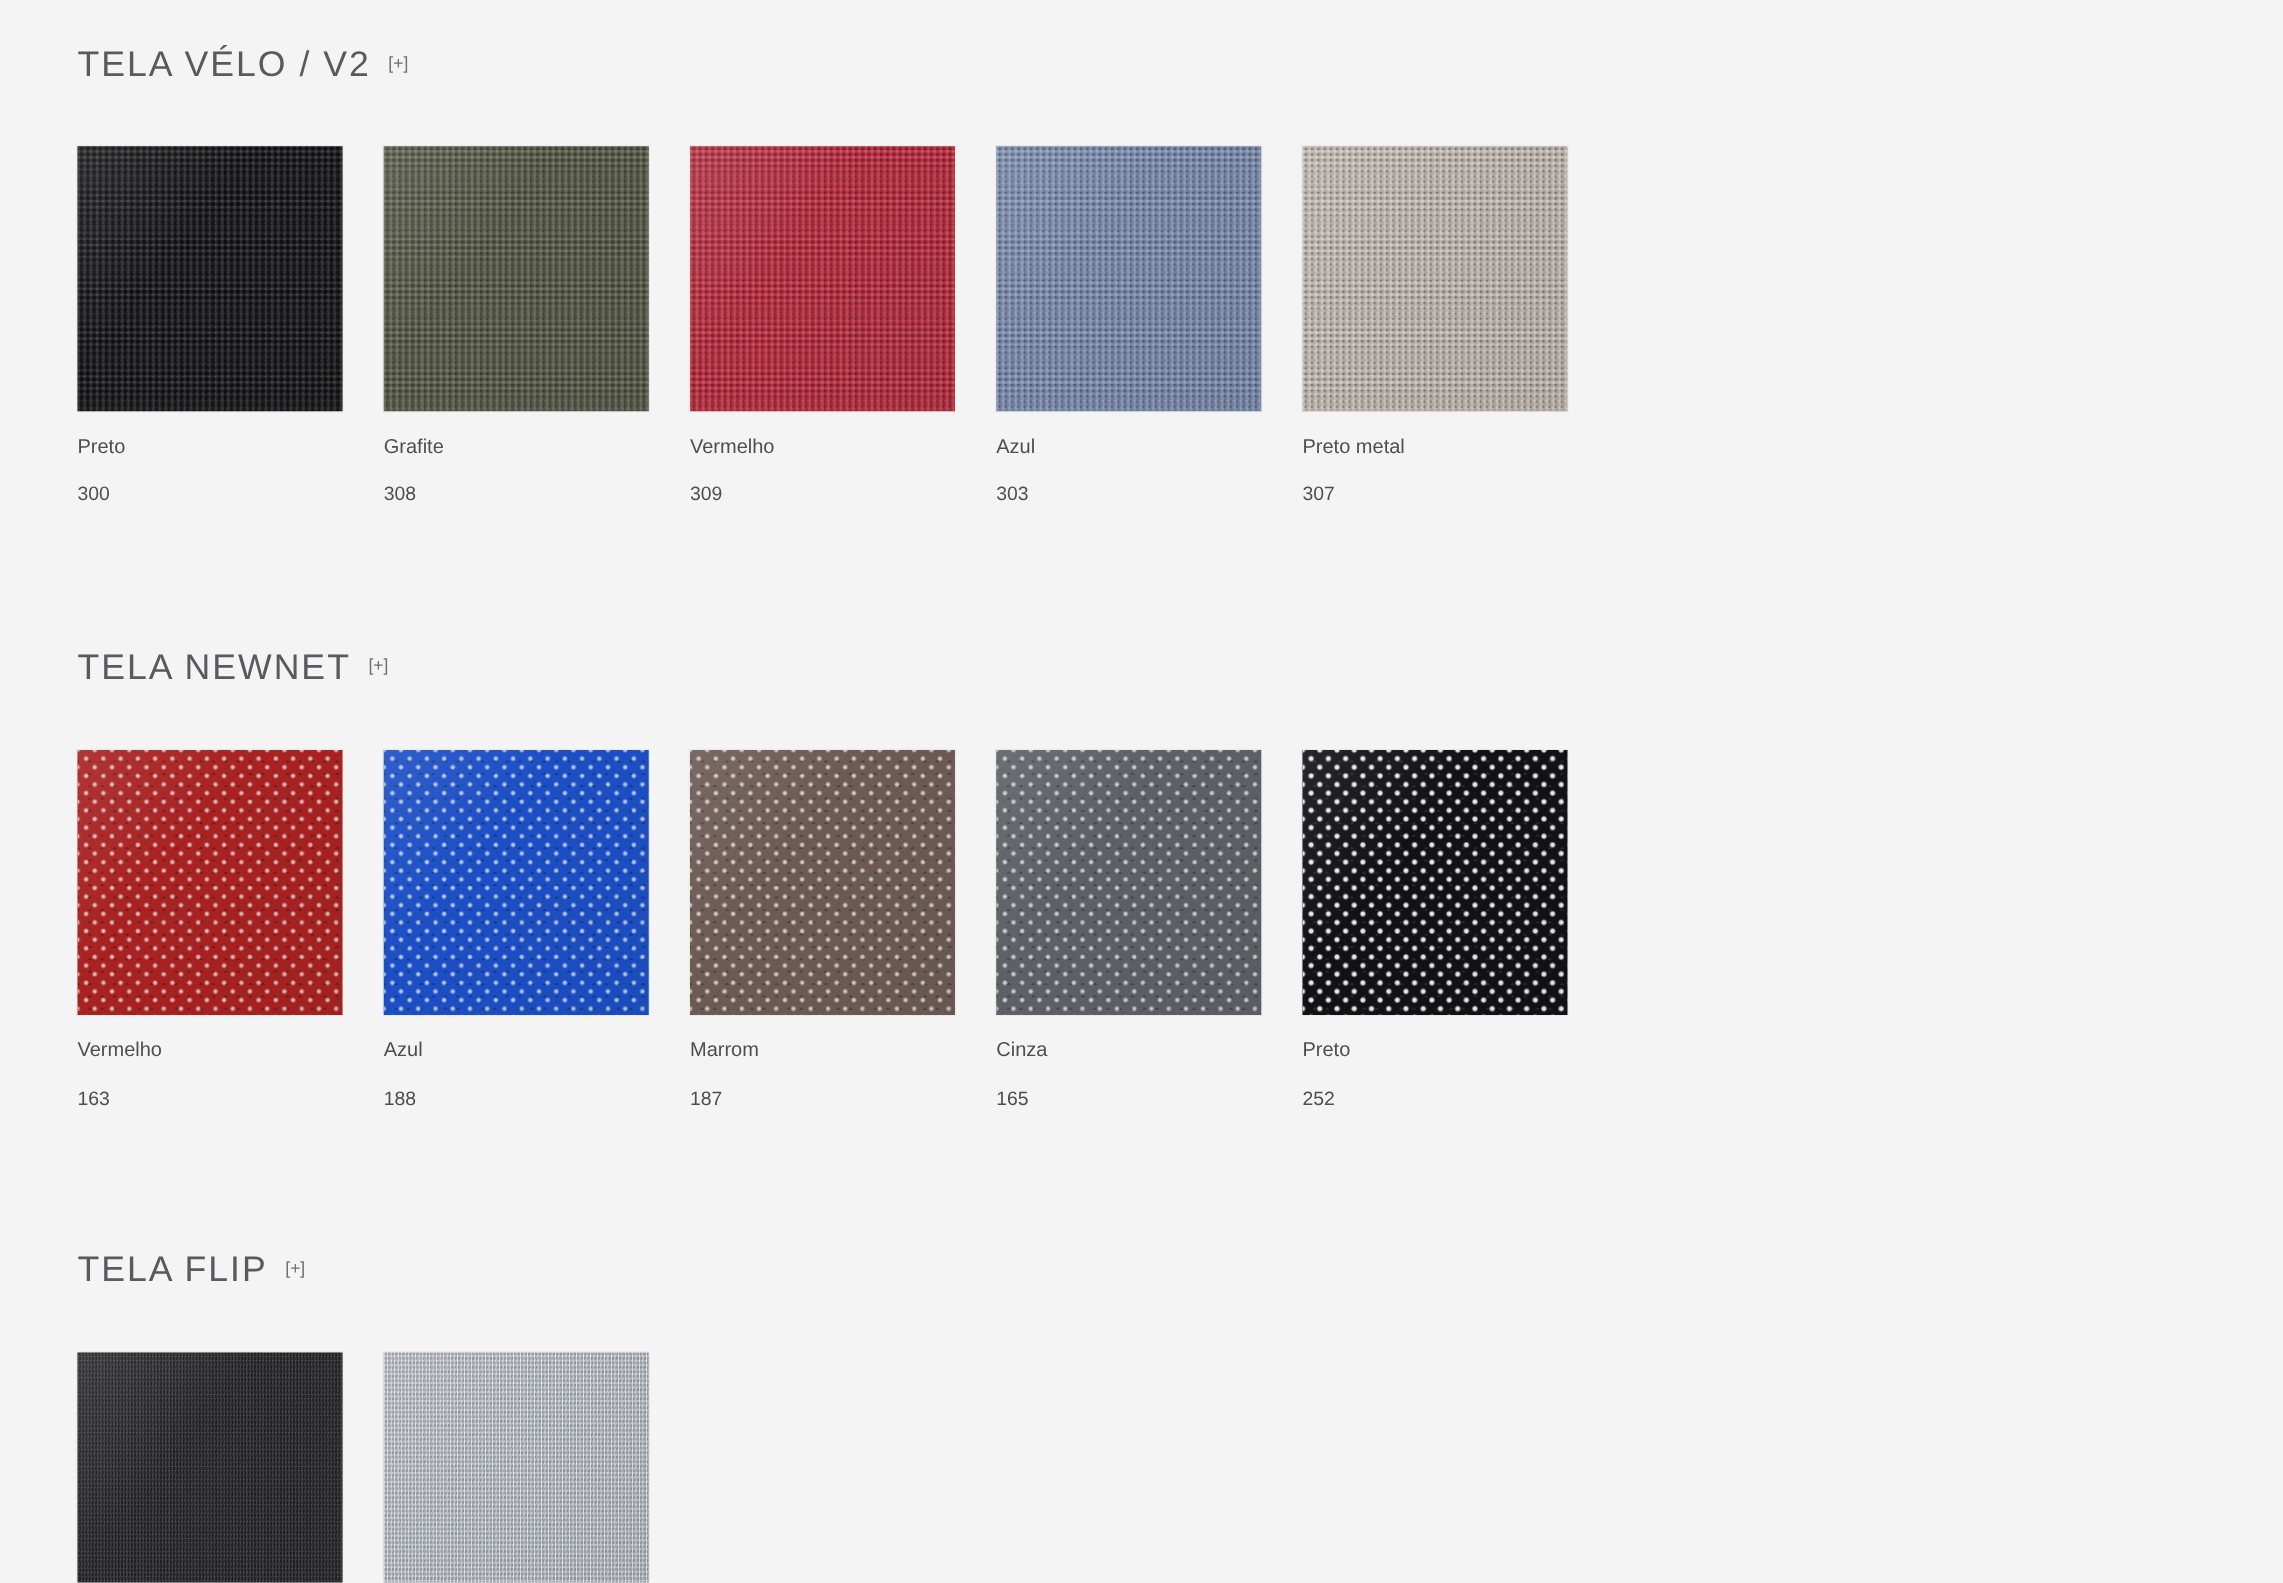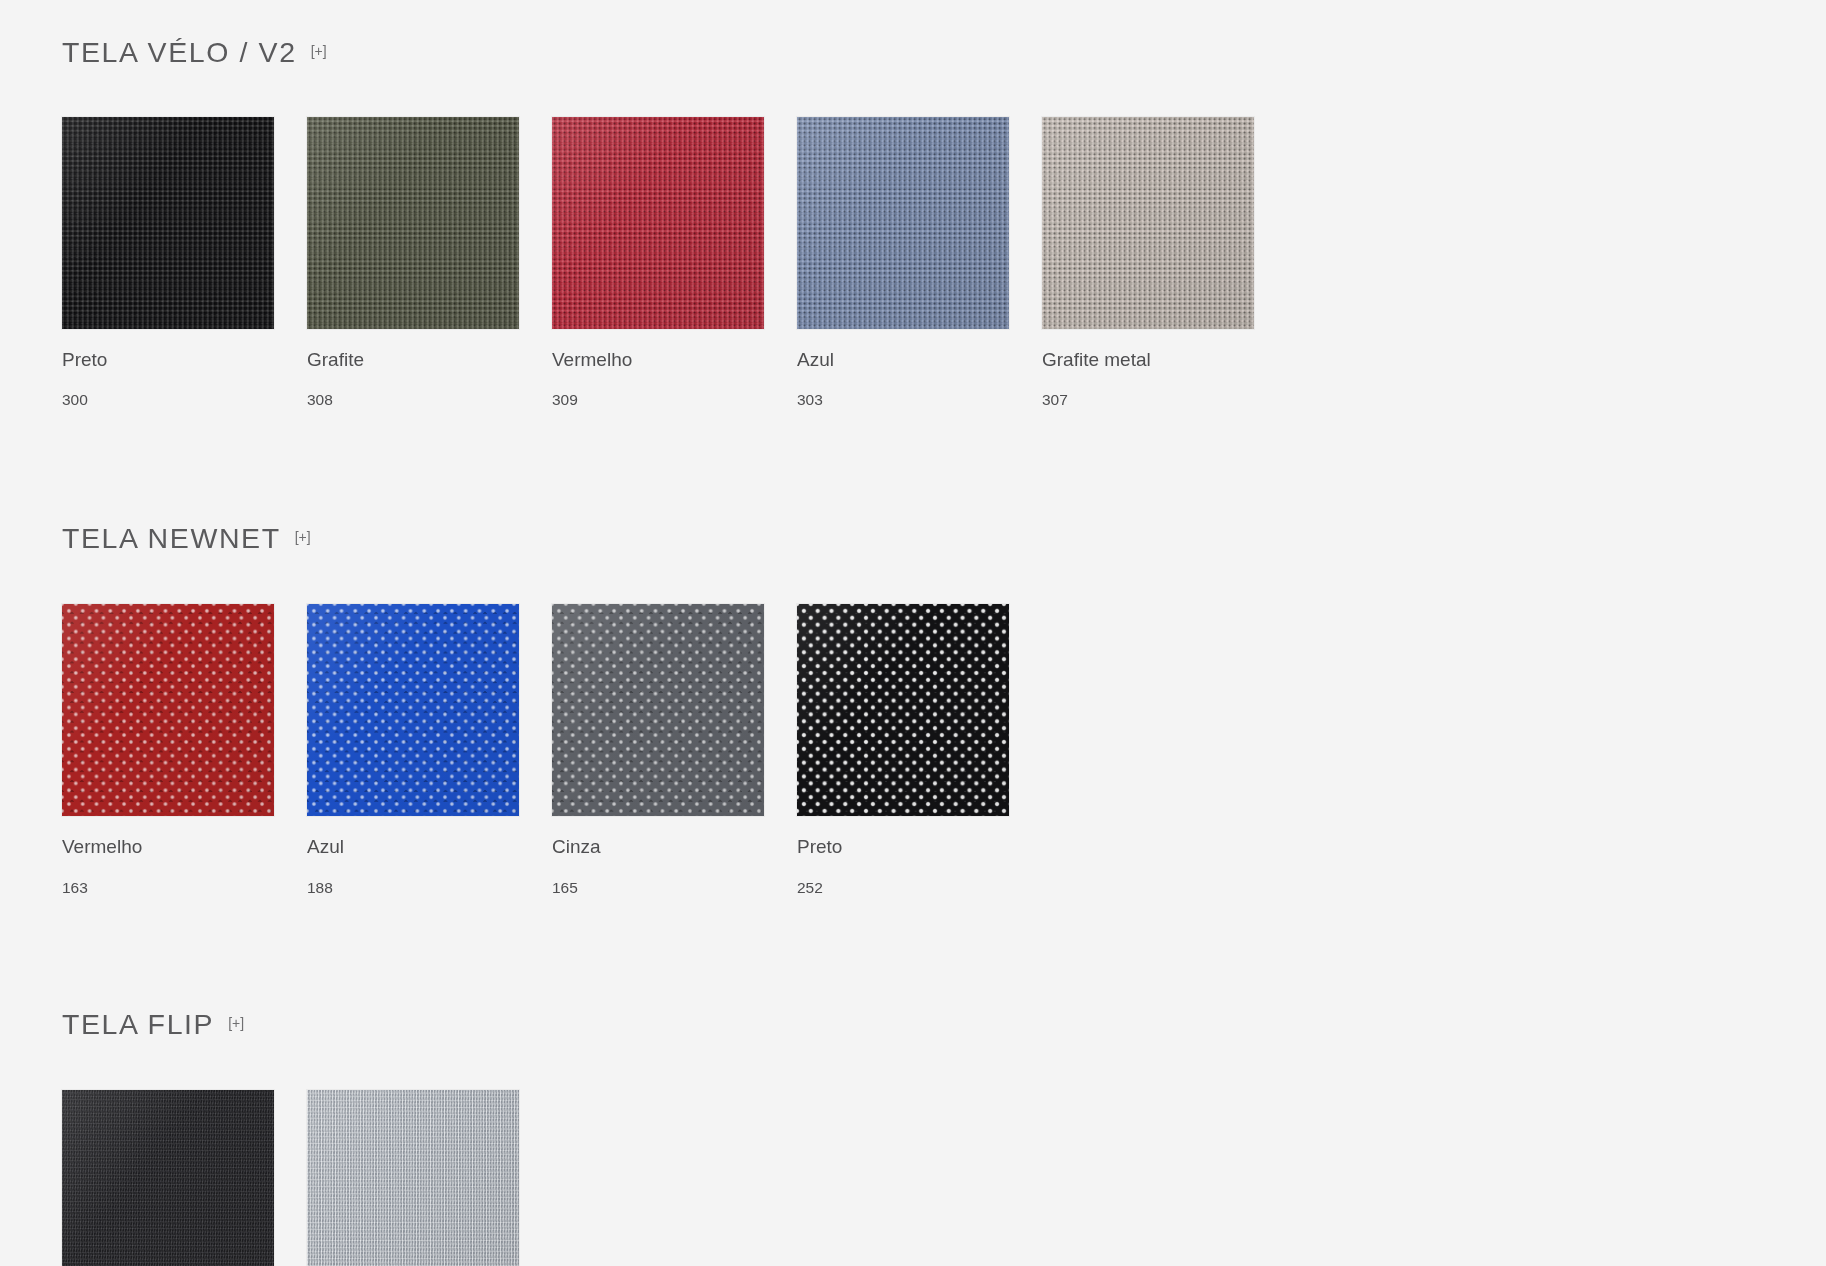--- a/index.html
+++ b/index.html
@@ -67,21 +67,21 @@
     overflow: hidden;
     background-color: #999;
     box-shadow: 0 0 0 1px rgba(0,0,0,0.04);
   }
   .swatch-chip .tex {
     position: absolute;
     inset: 0;
   }
   .swatch-name {
     margin-top: 18px;
-    font-size: 19px;
+    font-size: 16px;
     color: #4e4e50;
     line-height: 1.35;
     white-space: nowrap;
   }
   .swatch-code {
     margin-top: 18px;
     font-size: 15.5px;
     color: #4e4e50;
     line-height: 1.35;
   }
@@ -194,21 +194,21 @@
               <div class="sheen"></div>
             </div>
             <div class="swatch-name">Azul</div>
             <div class="swatch-code">303</div>
           </div>
           <div class="swatch-cell">
             <div class="swatch-chip" style="background-color: rgb(201, 192, 184);">
               <div class="tex tex-velo"></div>
               <div class="sheen"></div>
             </div>
-            <div class="swatch-name">Grafite metal</div>
+            <div class="swatch-name">Preto metal</div>
             <div class="swatch-code">307</div>
           </div>
         </div>
       </div>
       <div class="section" id="section-newnet">
         <div class="section-head">
           <h2 class="section-title">TELA NEWNET</h2>
           <span class="section-toggle">[+]</span>
         </div>
         <div class="swatch-row">
@@ -222,20 +222,28 @@
           </div>
           <div class="swatch-cell">
             <div class="swatch-chip" style="background-color: rgb(28, 79, 196);">
               <div class="tex tex-newnet"></div>
               <div class="sheen"></div>
             </div>
             <div class="swatch-name">Azul</div>
             <div class="swatch-code">188</div>
           </div>
           <div class="swatch-cell">
+            <div class="swatch-chip" style="background-color: rgb(109, 90, 85);">
+              <div class="tex tex-newnet"></div>
+              <div class="sheen"></div>
+            </div>
+            <div class="swatch-name">Marrom</div>
+            <div class="swatch-code">187</div>
+          </div>
+          <div class="swatch-cell">
             <div class="swatch-chip" style="background-color: rgb(93, 96, 102);">
               <div class="tex tex-newnet"></div>
               <div class="sheen"></div>
             </div>
             <div class="swatch-name">Cinza</div>
             <div class="swatch-code">165</div>
           </div>
           <div class="swatch-cell">
             <div class="swatch-chip" style="background-color: rgb(18, 18, 20);">
               <div class="tex tex-newnet-dark"></div>

